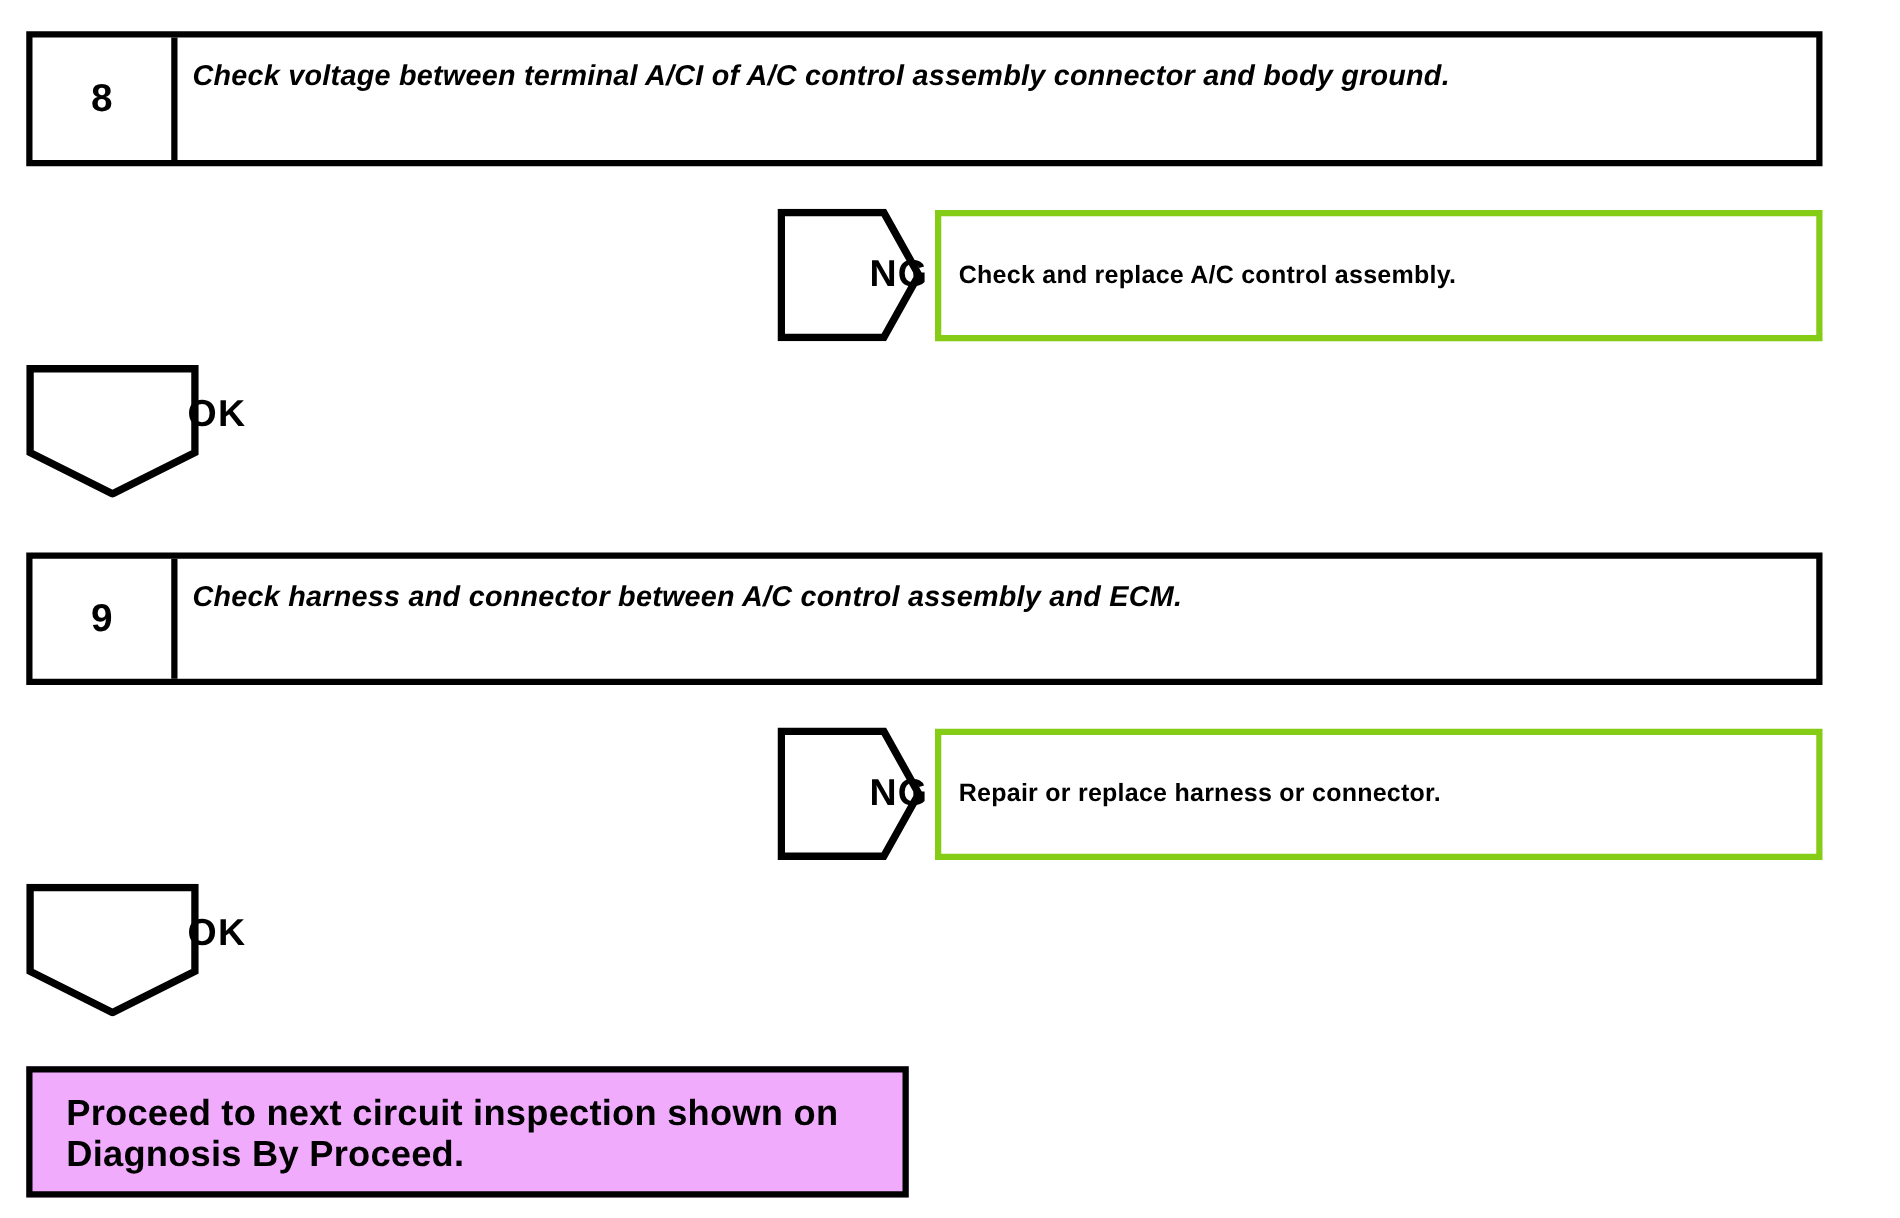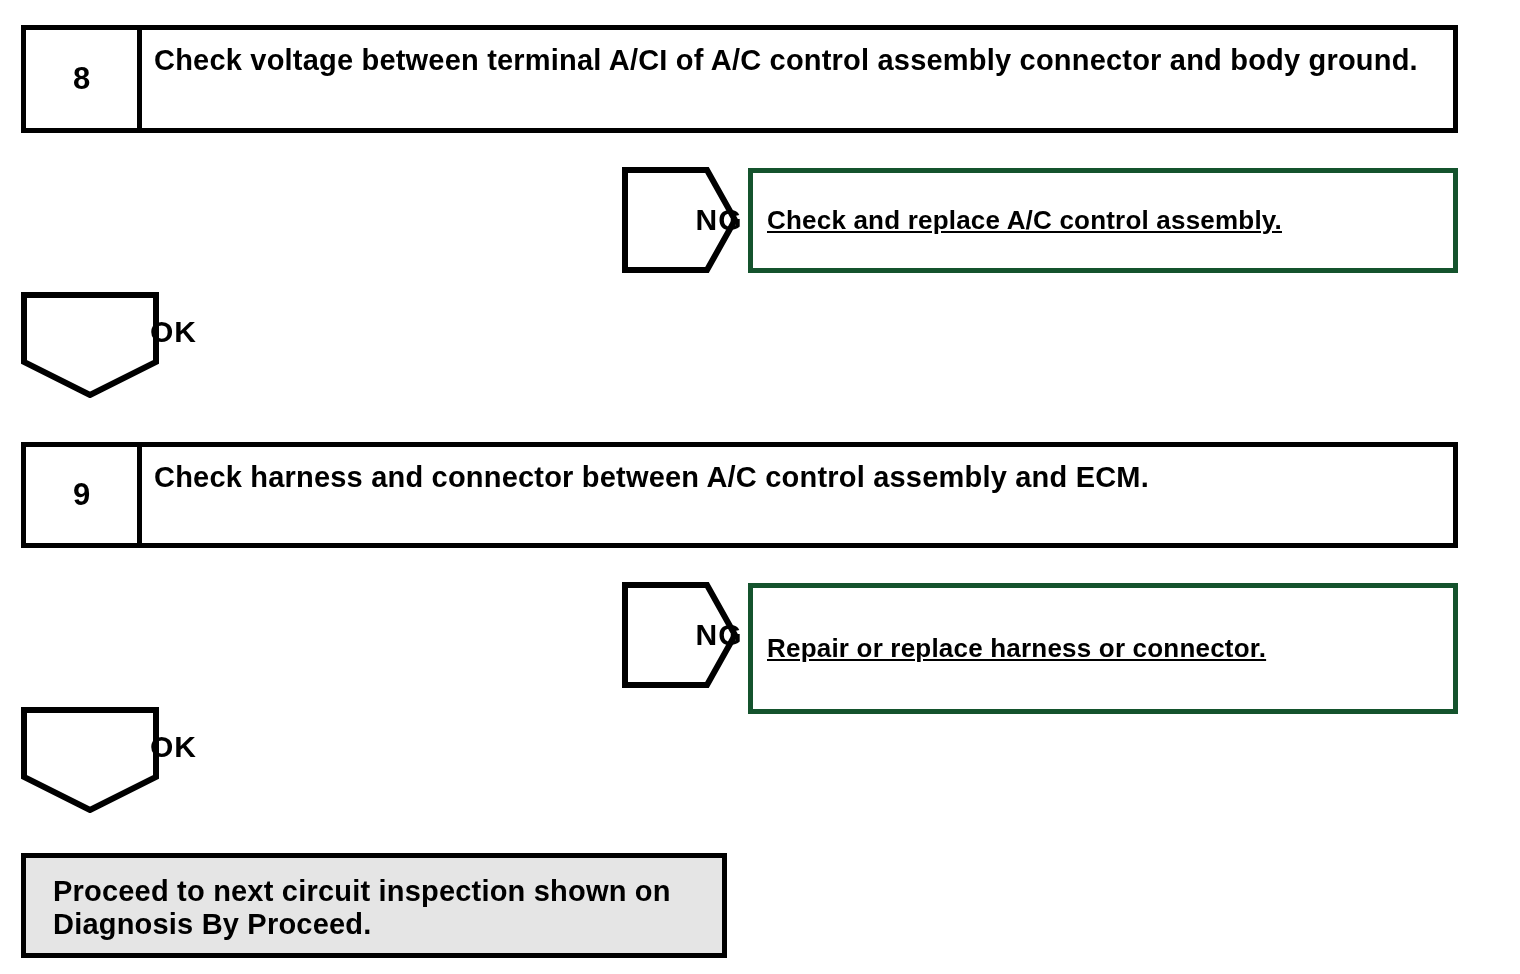--- a/index.html
+++ b/index.html
@@ -30,23 +30,24 @@
     flex: 0 0 111px;
     border-right: 5px solid #000000;
     display: flex;
     align-items: center;
     justify-content: center;
     font-size: 31px;
   }
   .step-text {
     flex: 1 1 auto;
     padding: 13px 8px 0 12px;
-    font-size: 29px;
+    font-size: 23px;
     line-height: 34px;
     letter-spacing: 0.2px;
+    font-style: italic;
   }
   
   .ng-shape {
     position: absolute;
     width: 116px;
     height: 106px;
   }
   .ng-shape svg {
     position: absolute;
     left: 0;
@@ -62,29 +63,28 @@
     display: flex;
     align-items: center;
     justify-content: center;
     font-size: 30px;
     letter-spacing: 1px;
     margin-left: 45px;
   }
   
   .result-box {
     position: absolute;
-    border: 5px solid #14532d;
+    border: 5px solid #84cc16;
     background: #ffffff;
     display: flex;
     align-items: center;
     box-sizing: border-box;
     padding-left: 14px;
-    font-size: 26px;
+    font-size: 20px;
     letter-spacing: 0.2px;
-    text-decoration: underline;
   }
   
   .ok-shape {
     position: absolute;
     width: 138px;
     height: 106px;
   }
   .ok-shape svg {
     position: absolute;
     left: 0;
@@ -98,21 +98,21 @@
     width: 160px;
     text-align: right;
     font-size: 30px;
     line-height: 30px;
     letter-spacing: 1px;
   }
   
   .terminal-box {
     position: absolute;
     border: 5px solid #000000;
-    background: #e5e5e5;
+    background: #f0abfc;
     box-sizing: border-box;
     padding: 17px 8px 0 27px;
     font-size: 29px;
     line-height: 33px;
     letter-spacing: 0.2px;
   }
 </style>
 </head>
 <body>
 
@@ -146,21 +146,21 @@
     <div class="step-text">Check harness and connector between A/C control assembly and ECM.</div>
   </div>
 
   <div class="ng-shape" style="left:622px; top:582px;">
     <svg width="116" height="106" viewBox="0 0 116 106">
       <polygon points="3,3 85,3 113,53 85,103 3,103" fill="#ffffff" stroke="#000000" stroke-width="6" stroke-linejoin="miter"></polygon>
     </svg>
     <span class="ng-label">NG</span>
   </div>
 
-  <div class="result-box" style="left:748px; top:583px; width:710px; height:131px;">
+  <div class="result-box" style="left:748px; top:583px; width:710px; height:105px;">
     <span>Repair or replace harness or connector.</span>
   </div>
 
   <div class="ok-shape" style="left:21px; top:707px;">
     <svg width="138" height="106" viewBox="0 0 138 106">
       <polygon points="3,3 135,3 135,70 69,103 3,70" fill="#ffffff" stroke="#000000" stroke-width="6" stroke-linejoin="miter"></polygon>
     </svg>
     <span class="ok-label">OK</span>
   </div>
 

